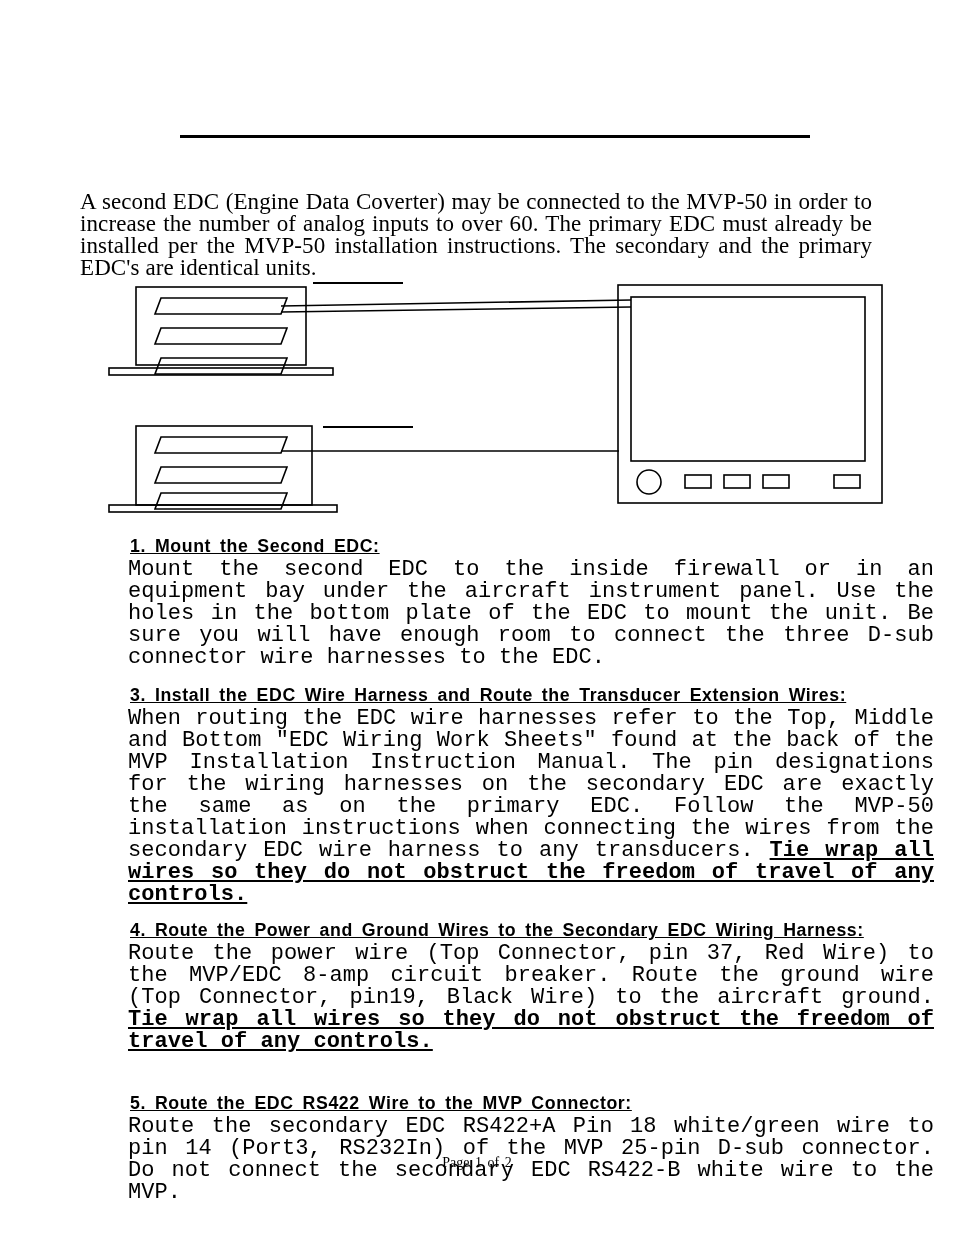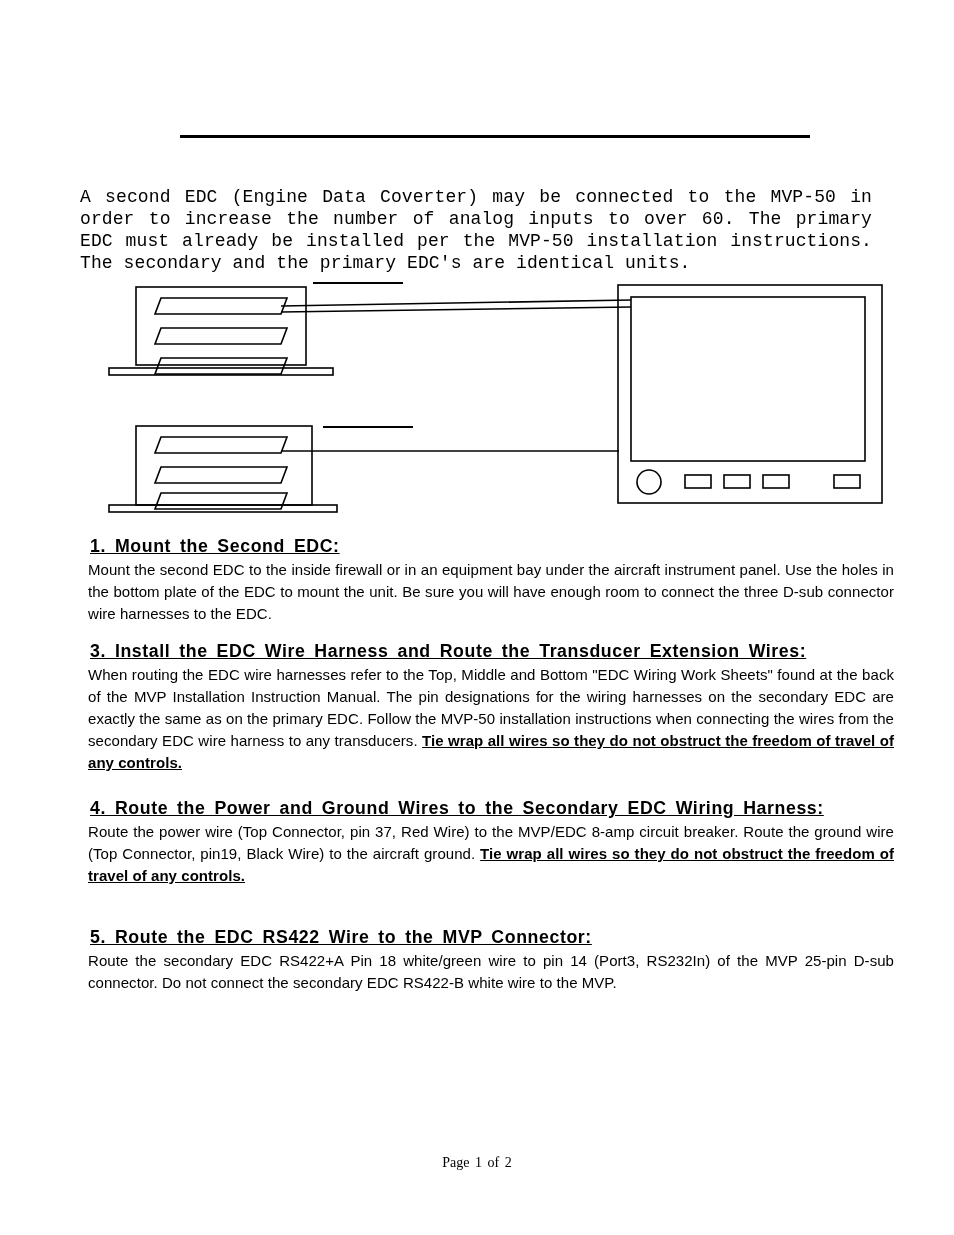--- a/index.html
+++ b/index.html
@@ -32,22 +32,22 @@
     height: 3px;
     background: #000000;
   }
 
   
   .intro {
     position: absolute;
     left: 80px;
     top: 168px;
     width: 792px;
-    font-family: Liberation Mono, monospace;
-    font-size: 18px;
+    font-family: Liberation Serif, serif;
+    font-size: 23px;
     line-height: 22px;
     text-align: justify;
     letter-spacing: 0.1px;
   }
 
   
   .diagram {
     position: absolute;
     left: 0;
     top: 255px;
@@ -57,55 +57,55 @@
   .diagram svg { display: block; }
 
   
   .sections {
     position: absolute;
     left: 0;
     top: 536px;
     width: 954px;
   }
 
-  .section { position: relative; }
+  .section { position: relative; padding-left: 40px; }
 
   .sec-heading {
     font-family: "Liberation Sans", sans-serif;
     font-size: 18px;
     font-weight: bold;
     text-decoration: underline;
     letter-spacing: 0.6px;
     word-spacing: 3.5px;
     display: inline-block;
     margin: 0 0 2px 90px;
     white-space: nowrap;
     transform: scaleX(0.985);
     transform-origin: left center;
   }
 
   .sec-body {
-    font-family: Liberation Sans, sans-serif;
-    font-size: 15px;
+    font-family: Liberation Mono, monospace;
+    font-size: 22px;
     line-height: 22px;
     text-align: justify;
     margin-left: 88px;
     width: 806px;
     letter-spacing: 0.05px;
   }
 
   .sec-body .emph {
     font-weight: bold;
     text-decoration: underline;
   }
 
   .s1 { margin-top: 0px; }
   .s2 { margin-top: 31px; }
   .s3 { margin-top: 16px; }
-  .s4 { margin-top: 24px; }
+  .s4 { margin-top: 14px; }
   .s5 { margin-top: 40px; }
 
   
   .footer {
     position: absolute;
     left: 0;
     top: 1155px;
     width: 954px;
     text-align: center;
     font-family: "Liberation Serif", serif;

